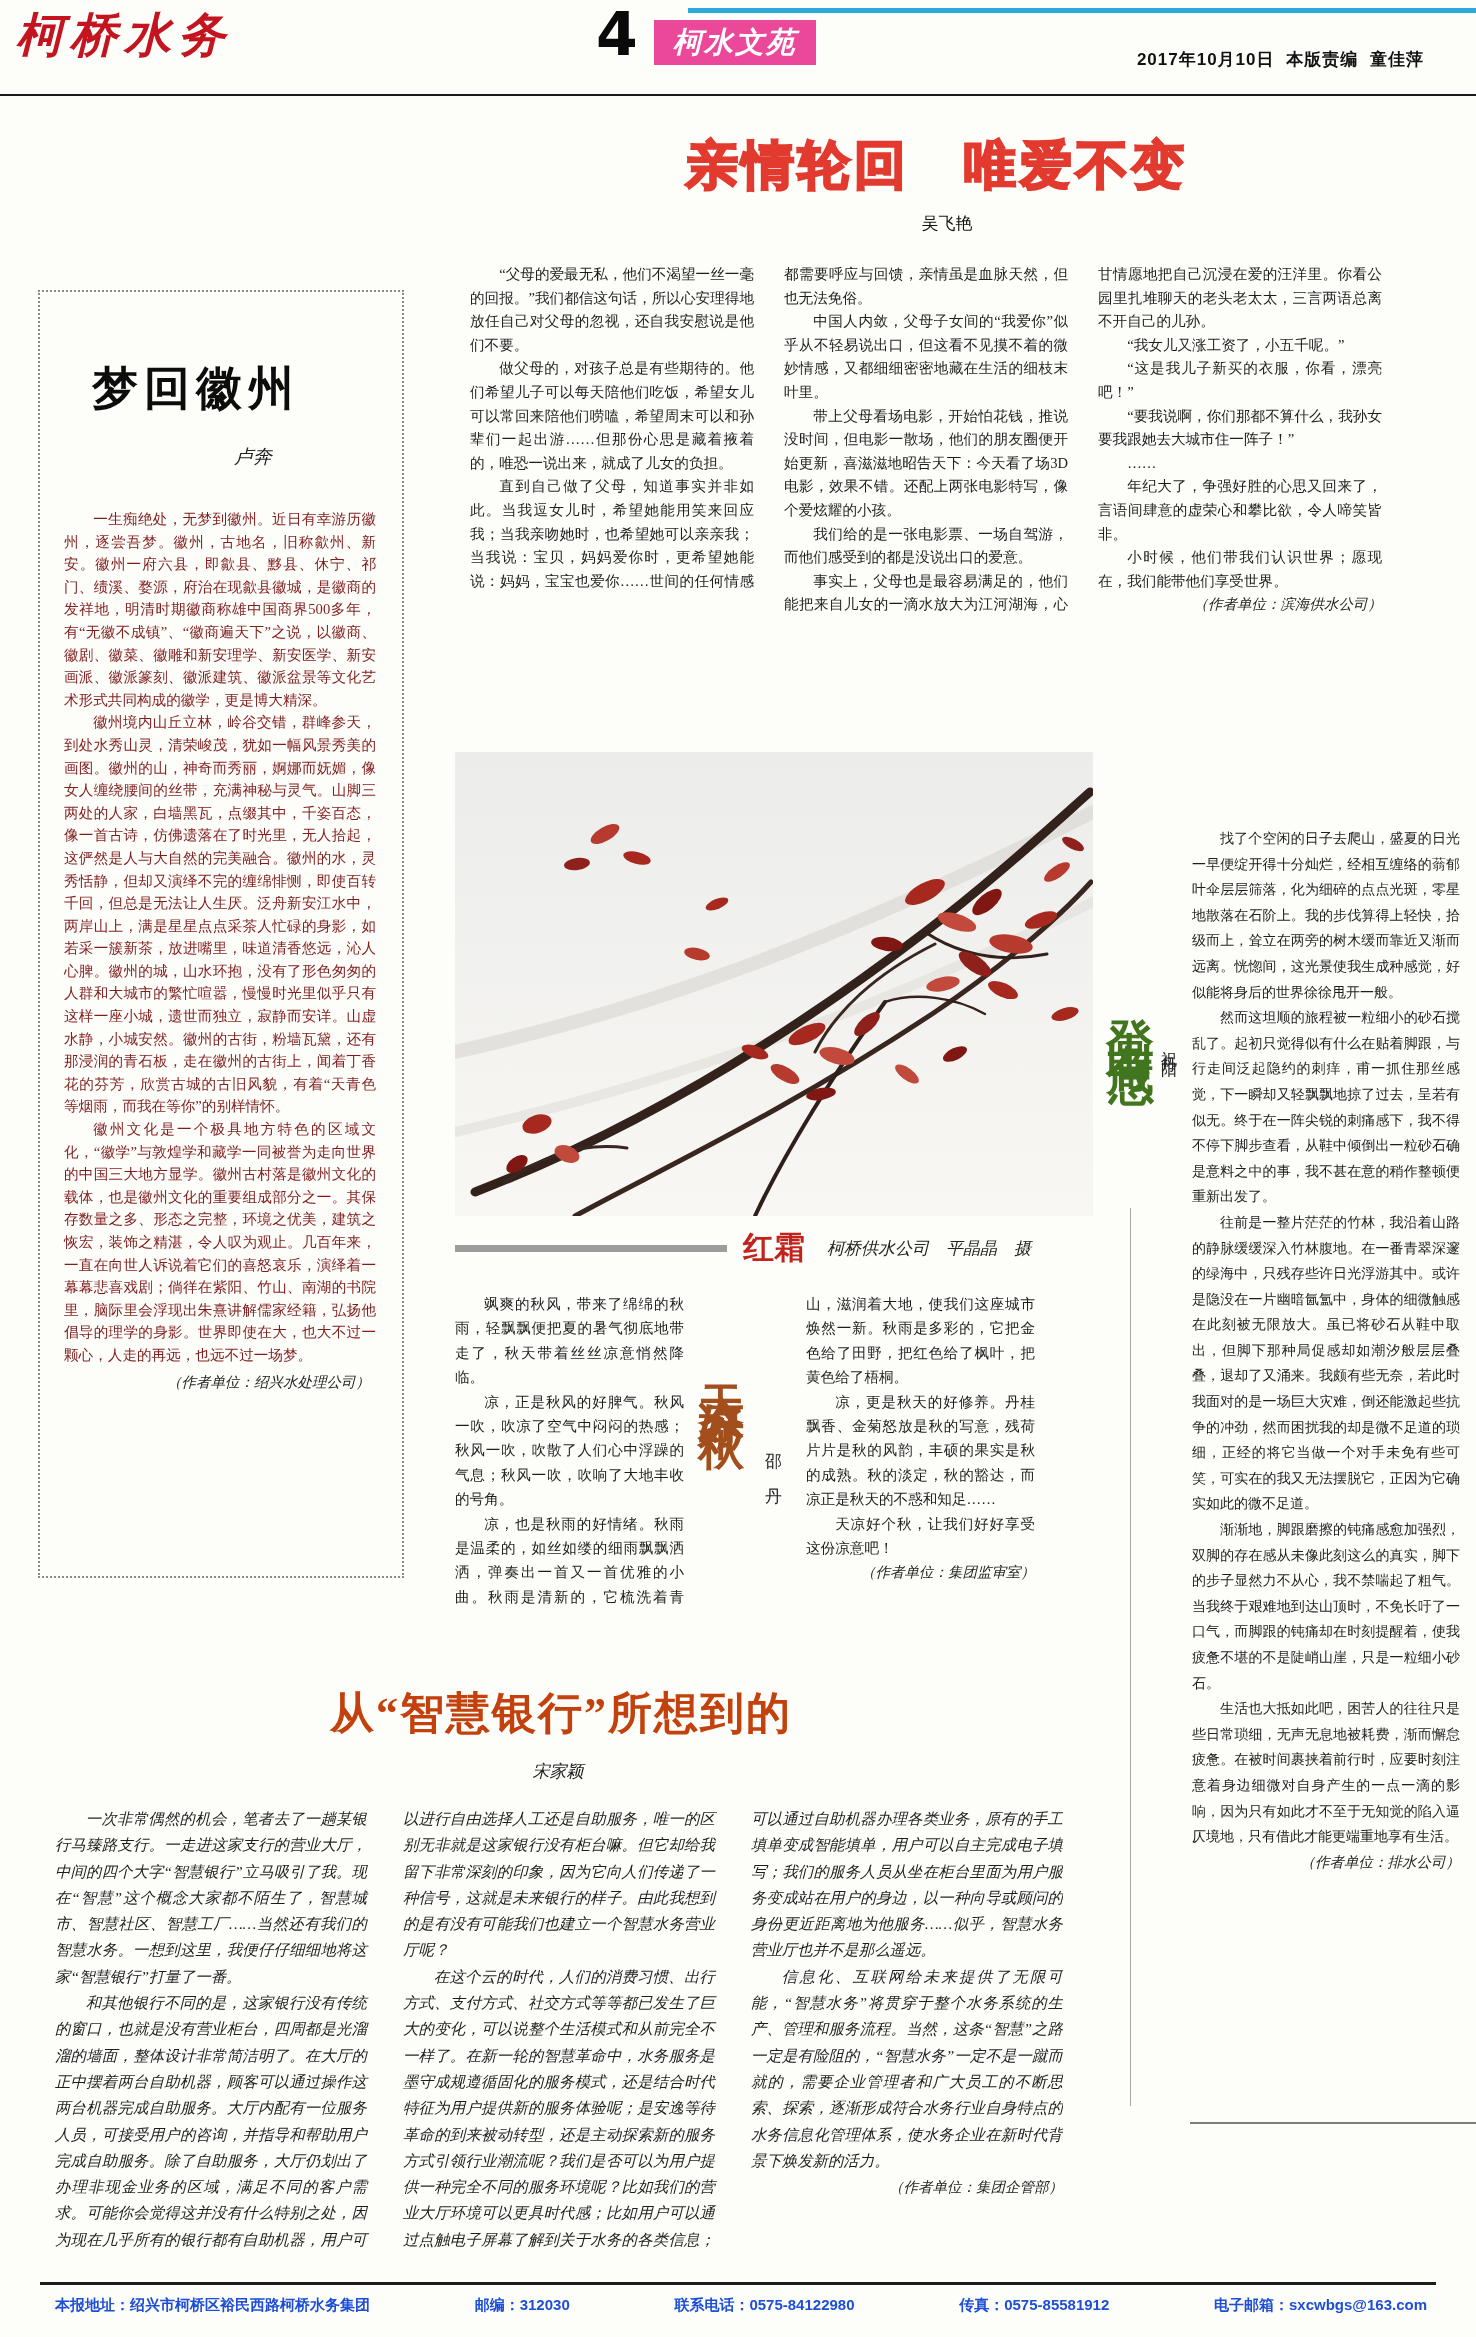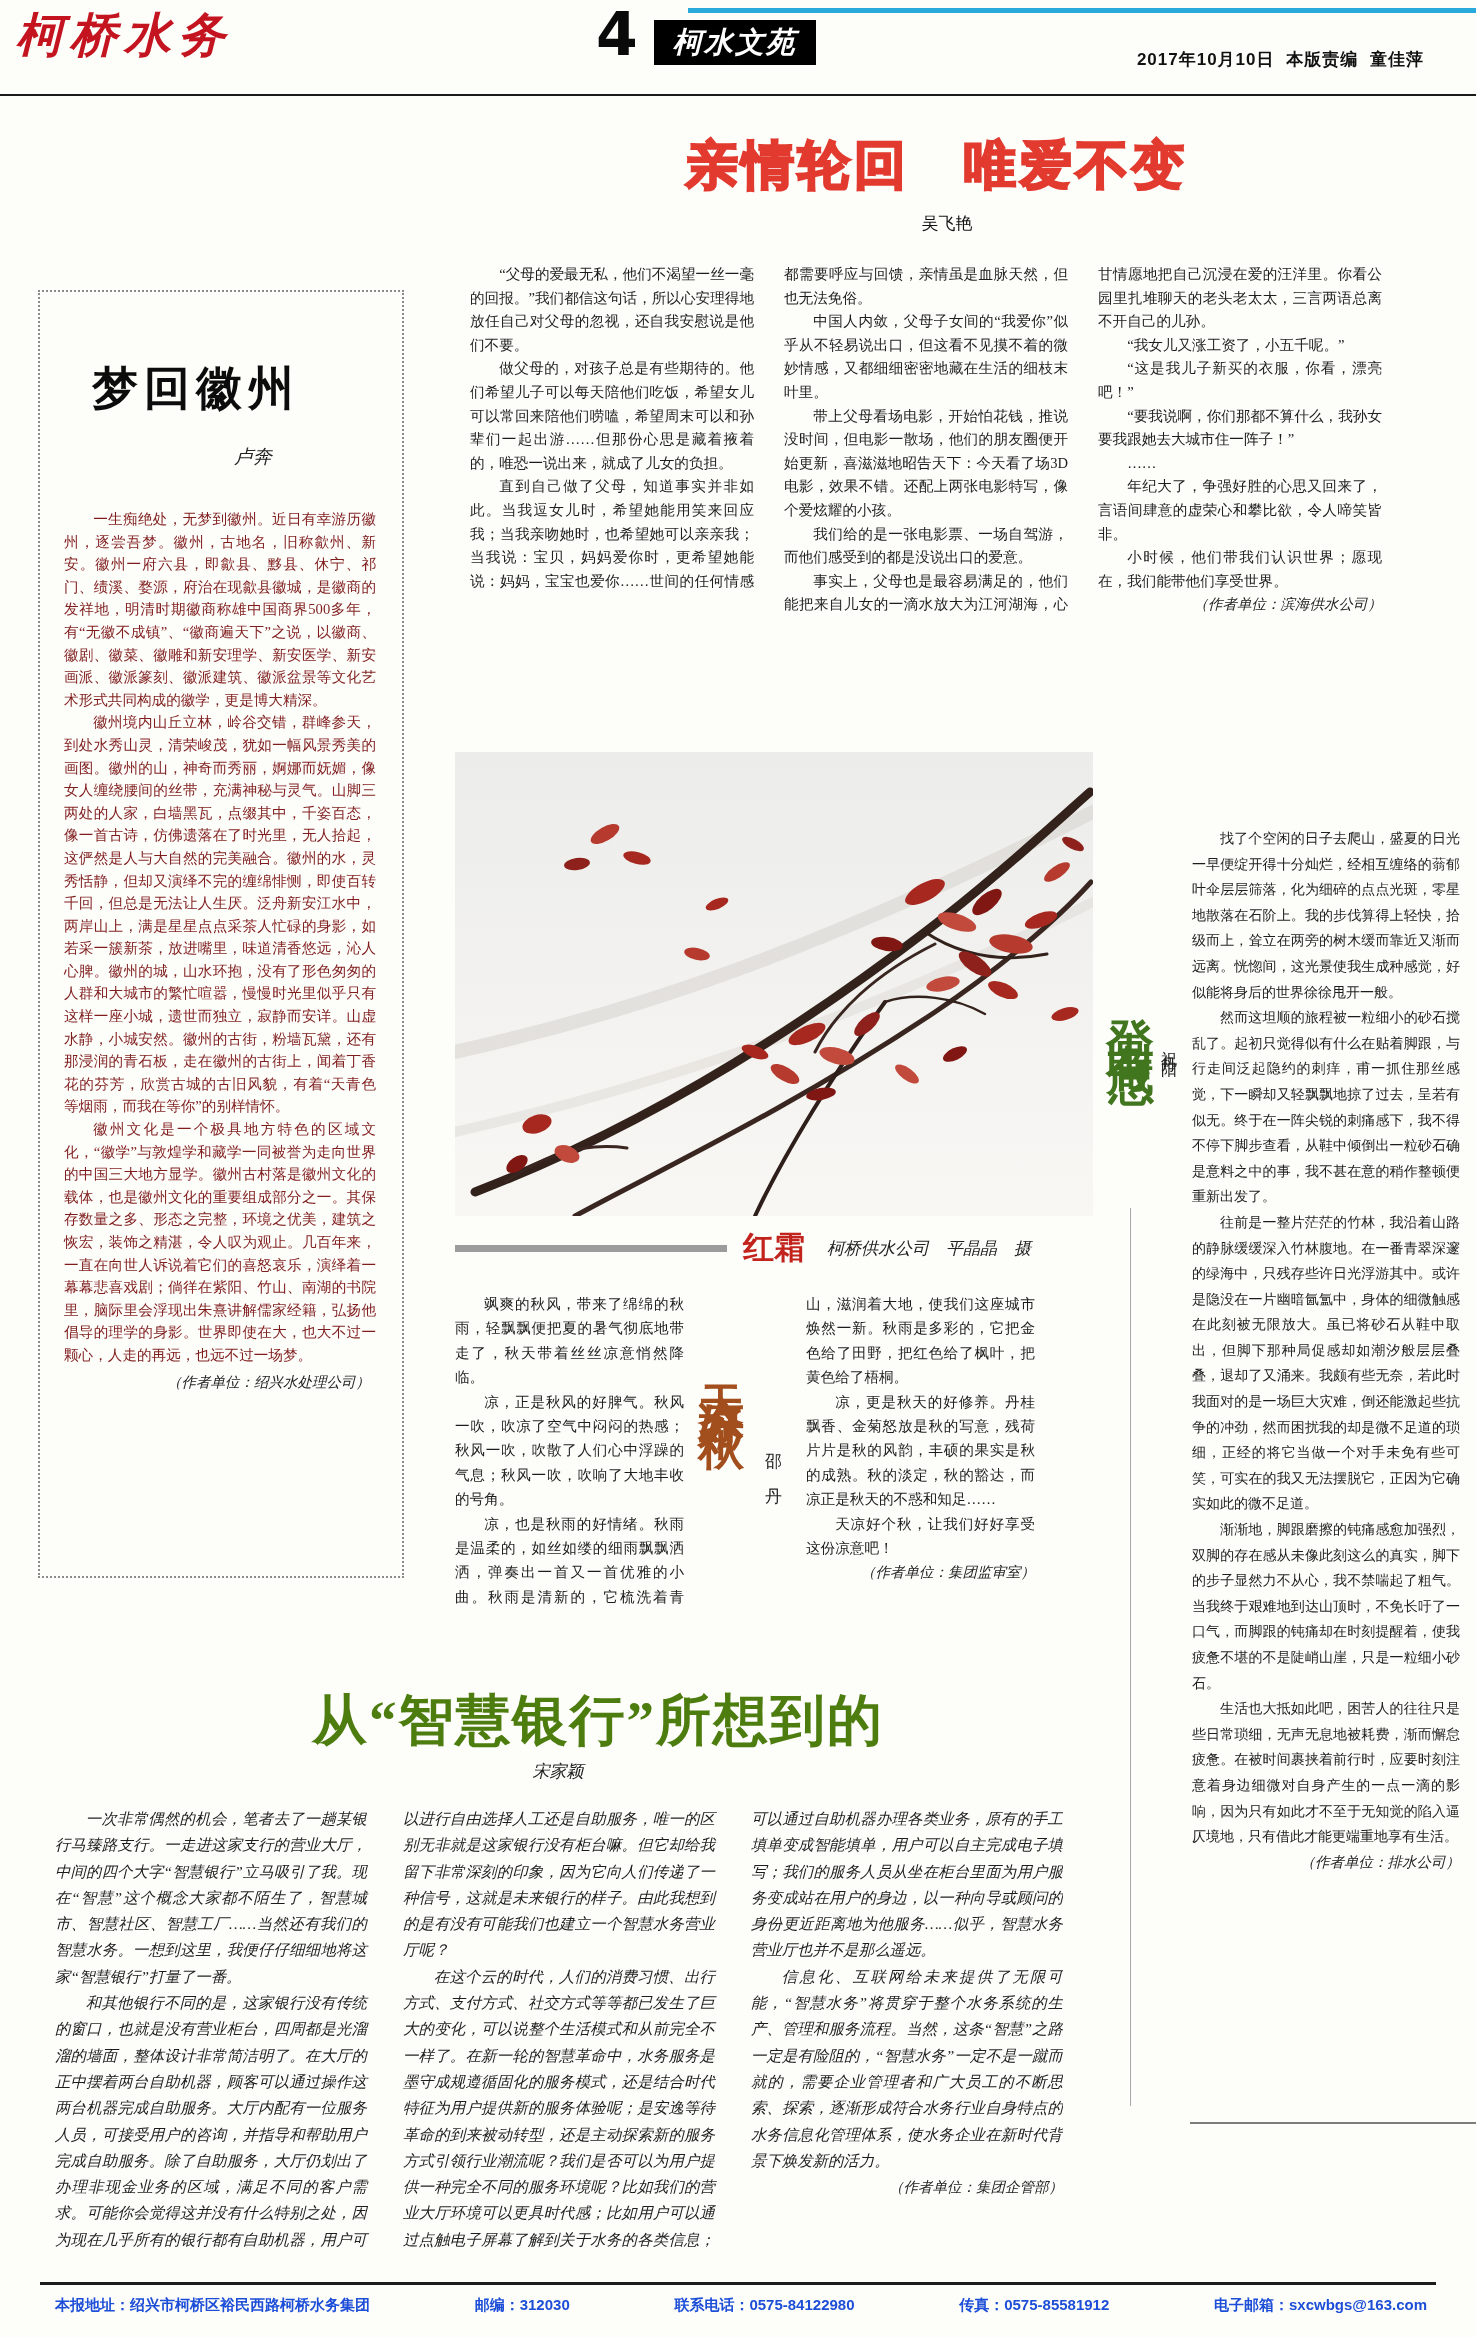--- a/index.html
+++ b/index.html
@@ -5,21 +5,21 @@
   html,body{margin:0;padding:0;background:#777;}
   .page{position:relative;width:1476px;height:2337px;background:#fdfdfa;overflow:hidden;
         font-family:"Liberation Serif","DejaVu Serif",serif;color:#1d1d1d;}
   .abs{position:absolute;}
   
   .masthead{left:16px;top:4px;font-size:47px;font-weight:bold;font-style:italic;
             color:#c31420;letter-spacing:7px;font-family:"DejaVu Serif",serif;}
   .blue-line{left:688px;top:8px;width:788px;height:5px;background:#29a9dc;}
   .page-num{left:596px;top:4px;font-family:"DejaVu Sans",sans-serif;font-weight:bold;
             font-size:60px;line-height:60px;color:#0a0a0a;}
-  .section-box{left:654px;top:20px;width:162px;height:45px;background:#000000;
+  .section-box{left:654px;top:20px;width:162px;height:45px;background:#ec4899;
                color:#fff;font-style:italic;font-weight:bold;font-size:29px;line-height:45px;
                text-align:center;letter-spacing:2px;}
   .date-row{right:52px;top:48px;font-family:"Liberation Sans",sans-serif;font-weight:bold;
             font-size:17px;color:#111;letter-spacing:1px;}
   .date-row span{margin-left:6px;}
   .header-rule{left:0;top:94px;width:1476px;height:2px;background:#1a1a1a;}
   
   .dream-box{left:38px;top:290px;width:366px;height:1288px;border:2px dotted #8a8a8a;
              box-sizing:border-box;padding:66px 26px 14px 24px;overflow:hidden;}
   .dream-title{font-size:46px;font-weight:bold;letter-spacing:6px;margin:0 0 0 28px;color:#0c0c0c;}
@@ -51,22 +51,22 @@
   
   .climb-title{left:1098px;top:980px;writing-mode:vertical-rl;font-size:48px;font-weight:bold;
                color:#41761f;letter-spacing:13px;height:270px;}
   .climb-author{left:1158px;top:1038px;writing-mode:vertical-rl;font-size:16px;letter-spacing:6px;color:#222;}
   .climb-vline{left:1130px;top:1208px;width:1px;height:898px;background:#a8a8a8;}
   .climb-col{left:1192px;top:826px;width:268px;height:1284px;font-size:14px;line-height:25.6px;
              text-align:justify;overflow:hidden;}
   .climb-col p{margin:0;text-indent:2em;}
   .climb-rule{left:1190px;top:2122px;width:286px;height:2px;background:#7d7d7d;}
   
-  .bank-title{left:238px;top:1684px;width:646px;text-align:right;font-size:55px;font-weight:bold;
-              letter-spacing:2px;color:#4d7c0f;}
+  .bank-title{left:238px;top:1684px;width:646px;text-align:center;font-size:44px;font-weight:bold;
+              letter-spacing:2px;color:#c2410c;}
   .bank-author{left:458px;top:1760px;width:200px;text-align:center;font-size:17px;font-style:italic;color:#222;}
   .bank-cols{left:55px;top:1806px;width:1008px;height:474px;column-count:3;column-gap:36px;
              font-size:15.4px;line-height:26.3px;text-align:justify;font-style:italic;overflow:hidden;}
   .bank-cols p{margin:0;text-indent:2em;}
   
   .footer-rule{left:40px;top:2282px;width:1396px;height:3px;background:#1c1c1c;}
   .footer-row{left:55px;top:2296px;width:1372px;display:flex;justify-content:space-between;
               font-family:"Liberation Sans",sans-serif;font-weight:bold;font-size:15px;color:#1d4ed8;}
 </style>
 </head>

